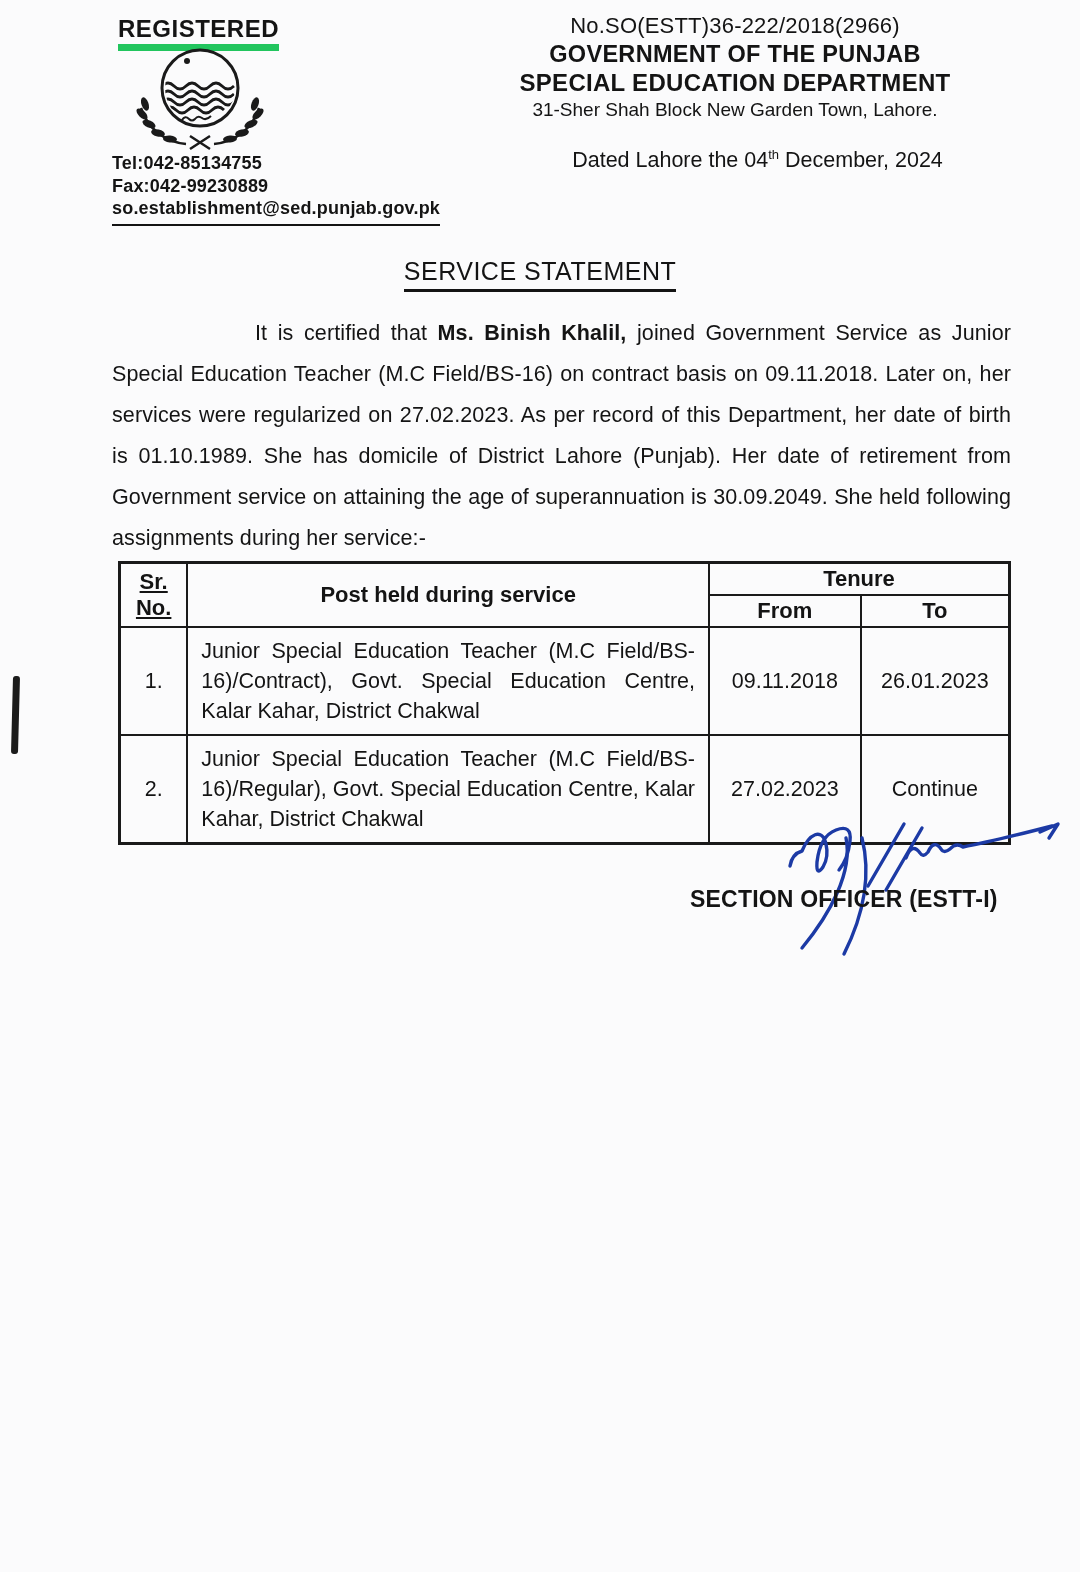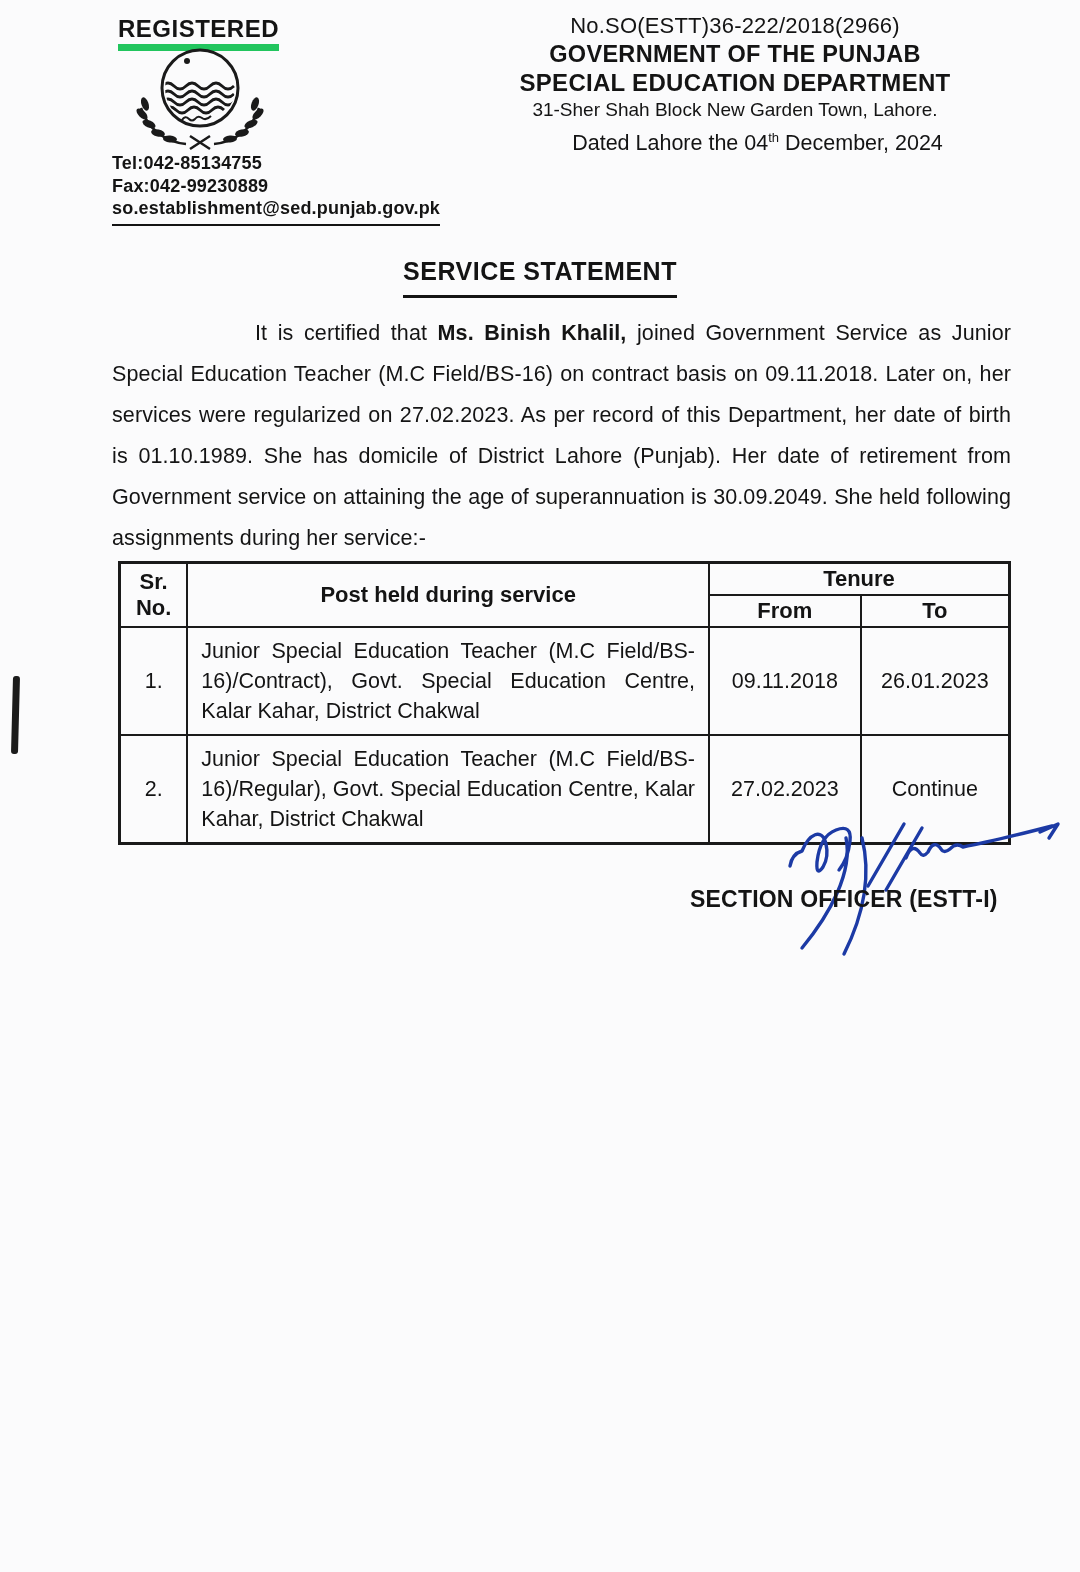--- a/index.html
+++ b/index.html
@@ -36,31 +36,31 @@
 
   
   .head-right {
     position: absolute; left: 470px; top: 13px; width: 530px;
     text-align: center; line-height: 1.18;
   }
   .ref-no   { font-size: 22px; letter-spacing: 0.2px; }
   .dept-1   { font-size: 23.5px; font-weight: bold; margin-top: 2px; letter-spacing: 0.3px; }
   .dept-2   { font-size: 24px;   font-weight: bold; letter-spacing: 0.3px; }
   .address  { font-size: 19px; margin-top: 2px; }
-  .dated    { font-size: 21.5px; margin-top: 9px; margin-left: 45px; }
+  .dated    { font-size: 21.5px; margin-top: 26px; margin-left: 45px; }
   .dated sup { font-size: 13px; }
 
   
   .doc-title {
     position: absolute; left: 0; top: 257px; width: 1080px;
     text-align: center;
   }
   .doc-title span {
-    font-size: 25px; font-weight: bold; letter-spacing: 0.5px;
-    border-bottom: 3.5px solid #141414; padding-bottom: 10px;
+    font-size: 25px; font-weight: normal; letter-spacing: 0.5px;
+    border-bottom: 3.5px solid #141414; padding-bottom: 4px;
   }
 
   
   .body-par {
     position: absolute; left: 112px; top: 313px; width: 899px;
     font-size: 21.5px; line-height: 41px;
     text-align: justify; text-indent: 143px;
     letter-spacing: 0.1px;
   }
   .body-par .bold { font-weight: bold; }
@@ -69,21 +69,21 @@
   .svc-table {
     position: absolute; left: 118px; top: 561px; width: 893px;
     border-collapse: collapse;
     font-size: 21.5px;
   }
   .svc-table, .svc-table th, .svc-table td {
     border: 2.5px solid #1a1a1a;
   }
   .svc-table { border-width: 3px; }
   .svc-table th { font-size: 22px; font-weight: bold; padding: 2px 4px; }
-  .col-sr   { width: 68px;  text-align: center; }
+  .col-sr   { width: 68px;  text-align: center; text-decoration: underline; }
   .col-post { width: 524px; text-align: center; }
   .col-from { width: 152px; text-align: center; }
   .col-to   { width: 149px; text-align: center; }
   .h-tenure { height: 27px; }
   .h-fromto { height: 32px; }
   .row-1 td { height: 107px; }
   .row-2 td { height: 104px; }
   td.cell-sr   { text-align: center; vertical-align: middle; }
   td.cell-post {
     text-align: justify; vertical-align: middle;

